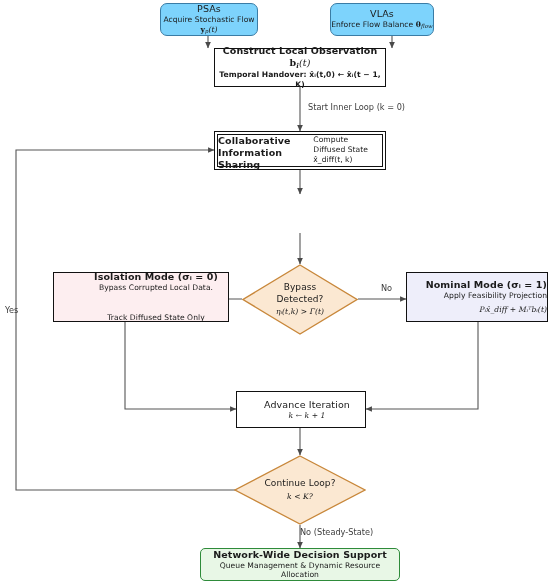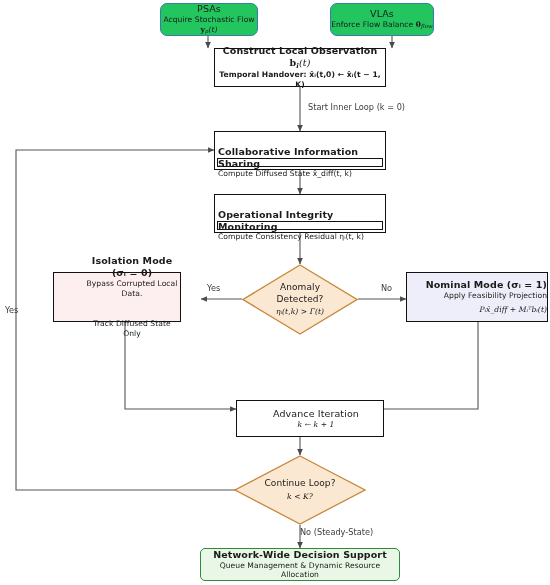--- a/index.html
+++ b/index.html
@@ -49,40 +49,39 @@
     letter-spacing: .05px;
   }
   .math {
     font-family: "DejaVu Serif", "Liberation Serif", serif;
     font-style: italic;
   }
   
   .agent {
     border: 1.1px solid #3a7ca5;
     border-radius: 7px;
-    background: #22c55e;
+    background: #7dd3fc;
   }
   .agent .t1 { font-size: 9.5px; font-weight: normal; }
   .proc-outer {
     border: 1.3px solid #111;
     background: #fff;
     position: absolute;
     box-sizing: border-box;
   }
   .proc-inner {
     position: absolute;
     inset: 2px;
     border: 1.1px solid #111;
     box-sizing: border-box;
     display: flex;
-    flex-direction: column;
+    flex-direction: row;
     align-items: flex-start;
     justify-content: center;
     background: #fff;
-    margin-top: 24px;
   }
   .plain {
     border: 1.2px solid #111111;
     background: #ffffff;
   }
   
   .diamond-wrap {
     position: absolute;
   }
   .diamond-wrap svg {
@@ -190,54 +189,48 @@
 
   <div class="edge-label" style="left:308px; top:102px;">Start Inner Loop (k = 0)</div>
 
   <div class="proc-outer" style="left:214px; top:131px; width:172px; height:39px;">
     <div class="proc-inner">
       <div class="t1">Collaborative Information Sharing</div>
       <div class="t2">Compute Diffused State x̂_diff(t, k)</div>
     </div>
   </div>
 
-  <div class="proc-outer" style="left:214px; top:194px; width:172px; height:39px;">
-    <div class="proc-inner">
-      <div class="t1">Operational Integrity Monitoring</div>
-      <div class="t2">Compute Consistency Residual ηᵢ(t, k)</div>
-    </div>
-  </div>
 
   <div class="diamond-wrap" style="left:242px; top:264px; width:116px; height:71px;">
     <svg width="116" height="71" viewBox="0 0 116 71">
       <polygon points="58,1 115,35.5 58,70 1,35.5" fill="#fbe8d2" stroke="#c8873a" stroke-width="1.3"></polygon>
     </svg>
     <div class="diamond-label">
-      <div class="t1">Anomaly</div>
+      <div class="t1">Bypass</div>
       <div class="t1">Detected?</div>
       <div class="t2 math" style="margin-top:2px;">ηᵢ(t,k) &gt; Γ(t)</div>
     </div>
   </div>
 
   <div class="edge-label" style="left:207px; top:283px;">Yes</div>
   <div class="edge-label" style="left:381px; top:283px;">No</div>
 
-  <div class="node isolation" style="left:53px; top:272px; width:128px; height:50px;padding-left:30px;">
+  <div class="node isolation" style="left:53px; top:272px; width:176px; height:50px;padding-left:30px;">
     <div class="t1">Isolation Mode (σᵢ = 0)</div>
     <div class="t2">Bypass Corrupted Local Data.</div>
     <div class="t2" style="margin-top:20px;">Track Diffused State Only</div>
   </div>
 
   <div class="node nominal" style="left:406px; top:272px; width:142px; height:50px;">
     <div class="t1">Nominal Mode (σᵢ = 1)</div>
     <div class="t2">Apply Feasibility Projection</div>
     <div class="t2 math" style="margin-top:4px;">Pᵢx̂_diff + Mᵢᵀbᵢ(t)</div>
   </div>
 
-  <div class="node plain" style="left:236px; top:400px; width:148px; height:37px;padding-left:12px;">
+  <div class="node plain" style="left:236px; top:391px; width:130px; height:37px;padding-left:12px;">
     <div class="t1" style="font-weight:normal;">Advance Iteration</div>
     <div class="t2 math">k ← k + 1</div>
   </div>
 
   <div class="diamond-wrap" style="left:234px; top:455px; width:132px; height:70px;">
     <svg width="132" height="70" viewBox="0 0 132 70">
       <polygon points="66,1 131,35 66,69 1,35" fill="#fbe8d2" stroke="#c8873a" stroke-width="1.3"></polygon>
     </svg>
     <div class="diamond-label">
       <div class="t1">Continue Loop?</div>

